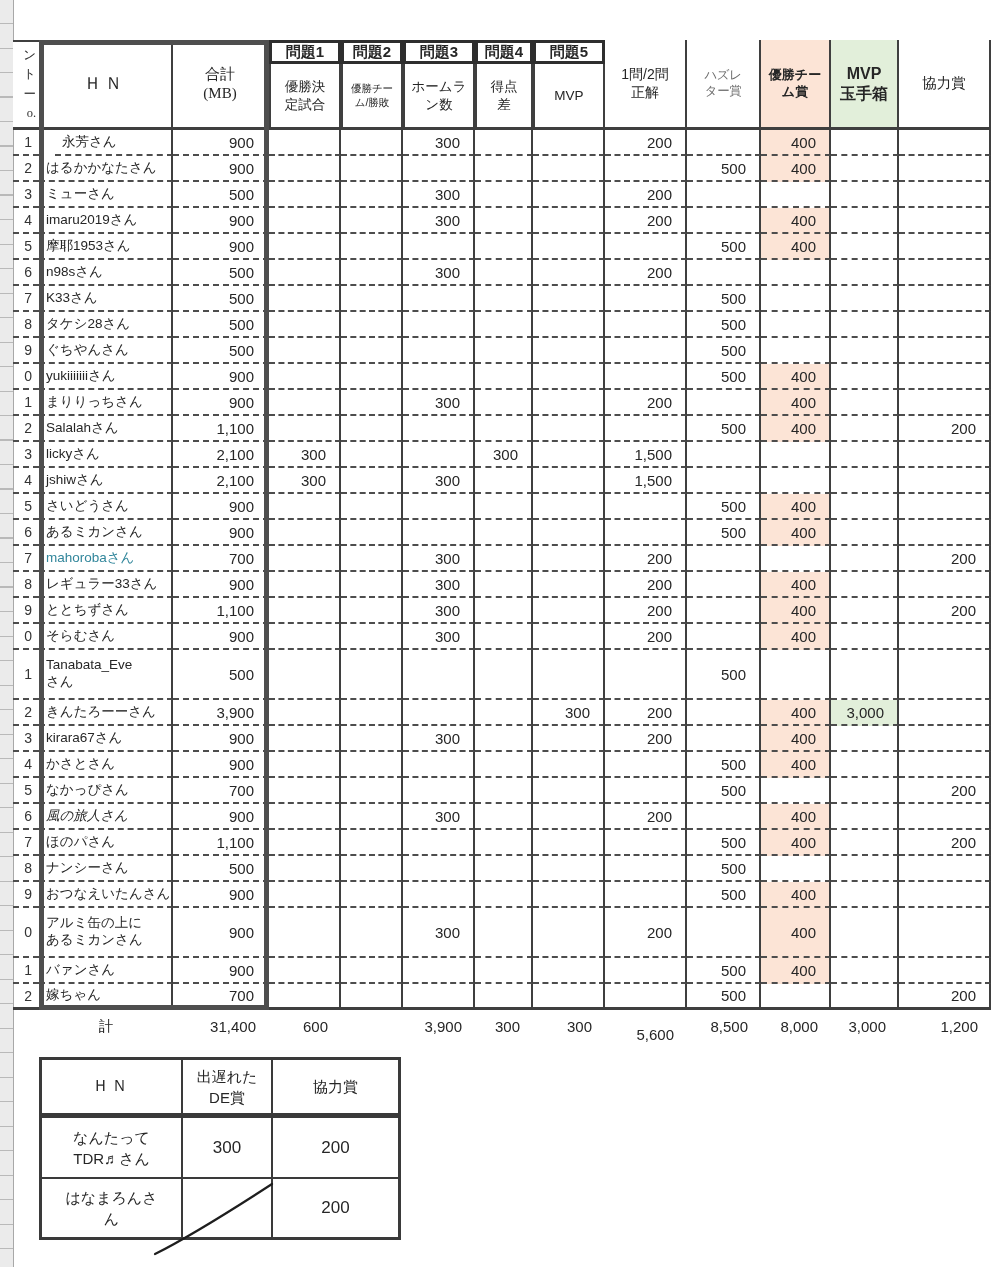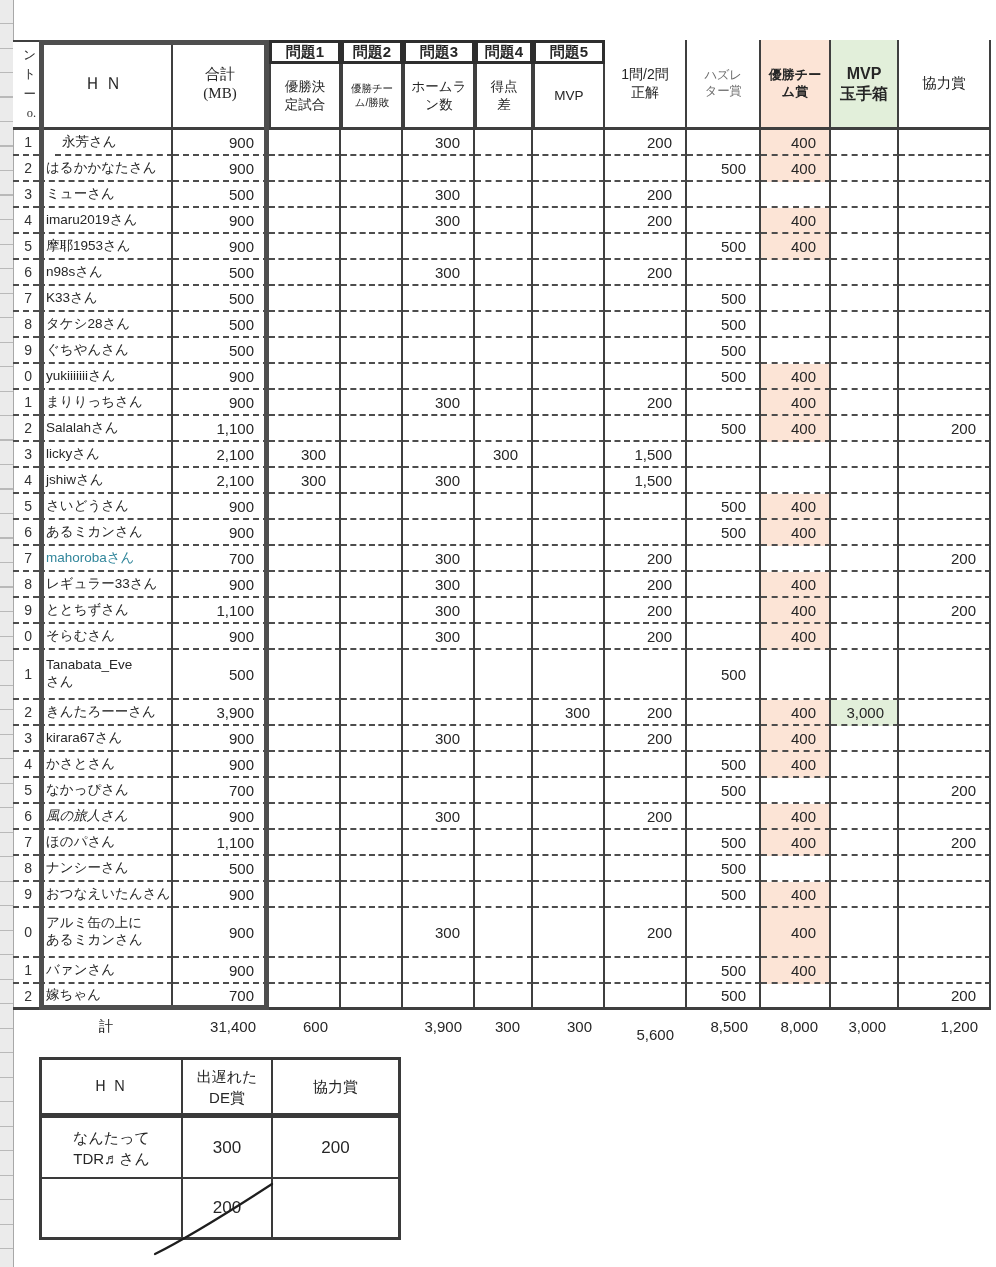--- a/index.html
+++ b/index.html
@@ -613,19 +613,21 @@
   <div class="st st-h st-hn serif">ＨＮ</div>
   <div class="st st-h pre">出遅れた
 DE賞</div>
   <div class="st st-h">協力賞</div>
 
   <div class="st st-name pre">なんたって
 TDR♬さん</div>
   <div class="st st-num">300</div>
   <div class="st st-num">200</div>
 
+  <div class="st st-name st-last pre">はなまろんさ
+ん</div>
   <div class="st st-num st-last"></div>
   <div class="st st-num st-last">200</div>
 </div>
 
 <svg class="slash-svg" width="150" height="95">
   <path d="M15,82 Q55,62 132,12" stroke="#1e1e1e" stroke-width="2.2" fill="none" stroke-linecap="round"></path>
 </svg>
 
 </body></html>

